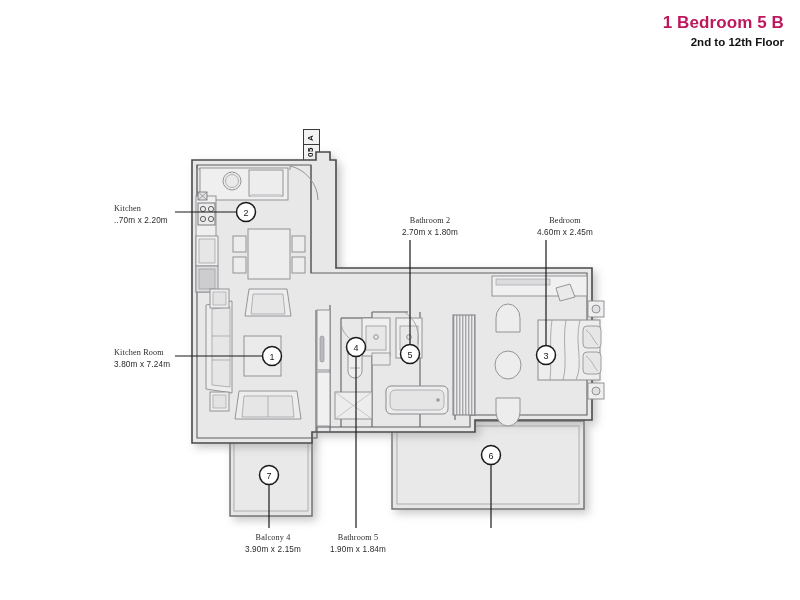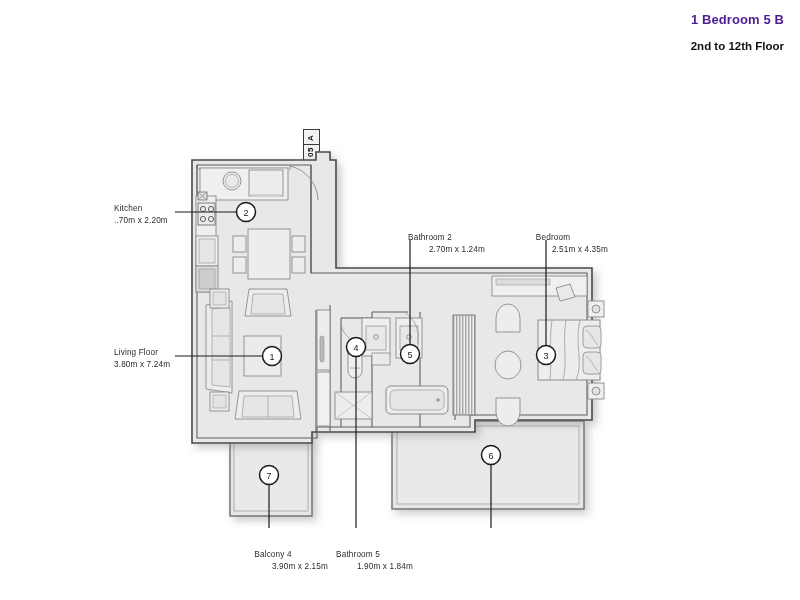--- a/index.html
+++ b/index.html
@@ -23,44 +23,44 @@
     height: 600px;
   }
   .title-block {
     position: absolute;
     right: 16px;
     top: 12px;
     text-align: right;
     line-height: 1.28;
   }
   .title-main {
-    font-size: 13px;
+    font-size: 17px;
     font-weight: bold;
     letter-spacing: 0.1px;
-    color: #4c1d95;
+    color: #be185d;
     white-space: nowrap;
   }
   .title-sub {
     font-size: 11.5px;
     font-weight: bold;
     color: #111111;
     white-space: nowrap;
-    margin-top: 10px;
+    margin-top: 1px;
   }
   .callout {
     position: absolute;
     font-size: 8.2px;
     color: #2b2b2b;
     line-height: 1.45;
     white-space: nowrap;
     letter-spacing: 0.15px;
   }
-  .callout .cname { display: block; }
-  .callout .cdim { display: block; text-align: right; }
-  .callout.ctr { text-align: center; margin-top: 17px; }
+  .callout .cname { display: block; font-family: Liberation Serif, serif; }
+  .callout .cdim { display: block; }
+  .callout.ctr { text-align: center; }
   .callout.rgt { text-align: left; }
   svg.plan {
     position: absolute;
     left: 0; top: 0;
     width: 800px;
     height: 600px;
   }
   .unit-tag {
     position: absolute;
     width: 15px;
@@ -89,32 +89,32 @@
 
   <div class="unit-tag" style="left:303px; top:129px;">A</div>
   <div class="unit-tag" style="left:303px; top:144px;">05</div>
 
   <div class="callout rgt" style="left:114px; top:203px;">
     <span class="cname">Kitchen</span>
     <span class="cdim">..70m x 2.20m</span>
   </div>
 
   <div class="callout rgt" style="left:114px; top:347px;">
-    <span class="cname">Living Floor</span>
+    <span class="cname">Kitchen Room</span>
     <span class="cdim">3.80m x 7.24m</span>
   </div>
 
   <div class="callout ctr" style="left:375px; top:215px; width:110px;">
     <span class="cname">Bathroom 2</span>
-    <span class="cdim">2.70m x 1.24m</span>
-  </div>
-
-  <div class="callout ctr" style="left:498px; top:215px; width:110px;">
+    <span class="cdim">2.70m x 1.80m</span>
+  </div>
+
+  <div class="callout ctr" style="left:510px; top:215px; width:110px;">
     <span class="cname">Bedroom</span>
-    <span class="cdim">2.51m x 4.35m</span>
+    <span class="cdim">4.60m x 2.45m</span>
   </div>
 
   <div class="callout ctr" style="left:218px; top:532px; width:110px;">
     <span class="cname">Balcony 4</span>
     <span class="cdim">3.90m x 2.15m</span>
   </div>
 
   <div class="callout ctr" style="left:303px; top:532px; width:110px;">
     <span class="cname">Bathroom 5</span>
     <span class="cdim">1.90m x 1.84m</span>

